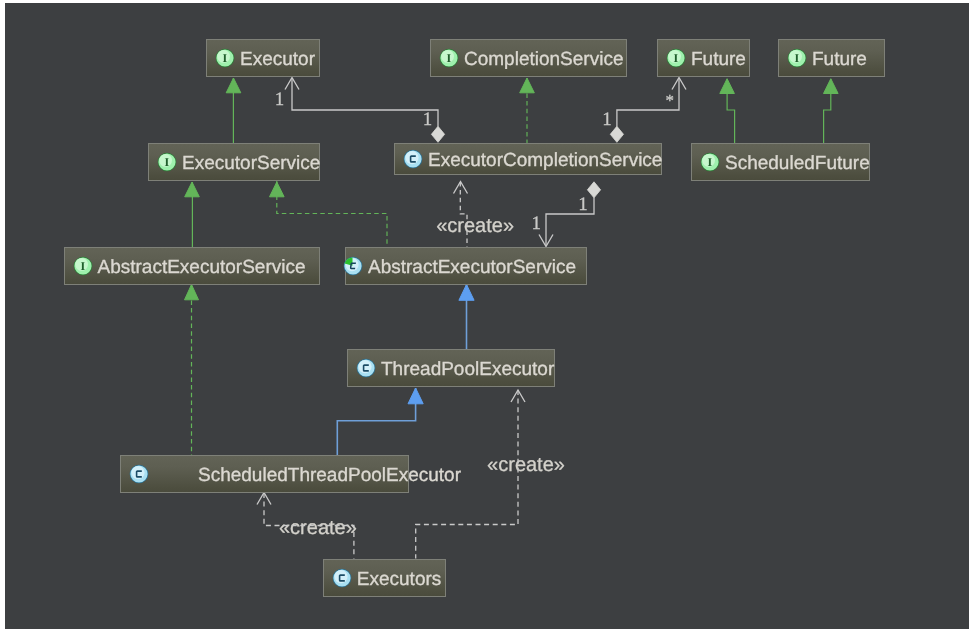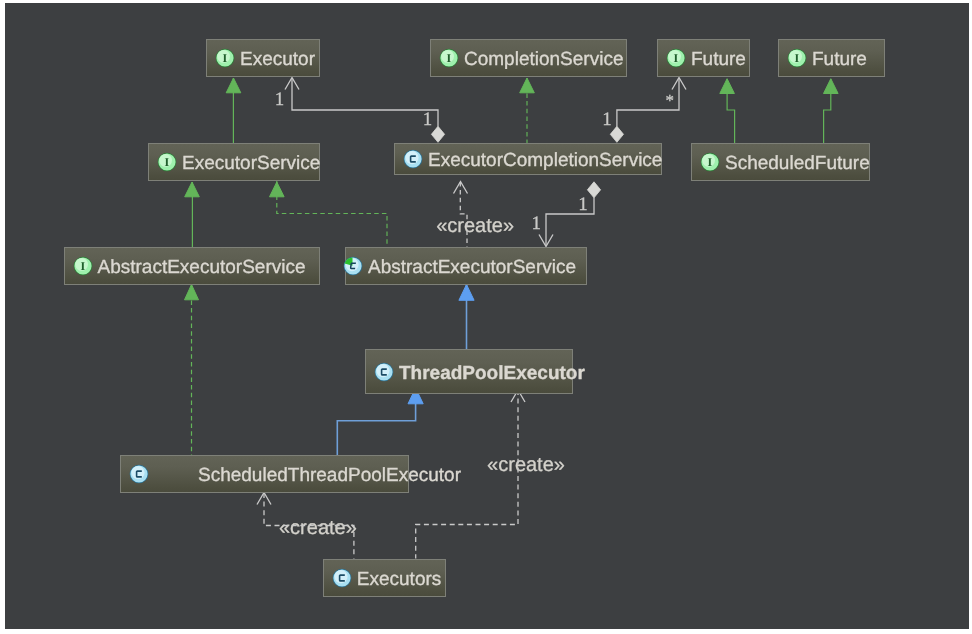--- a/index.html
+++ b/index.html
@@ -147,21 +147,21 @@
       <div class="node" style="left: 345px; top: 246.5px; width: 242px; height: 38px; justify-content: flex-end;">
         <svg class="ico" width="20" height="20" viewBox="0 0 20 20">
           <circle cx="10" cy="10" r="9.3" fill="#2c7090"></circle>
           <circle cx="10" cy="10" r="8.6" fill="#a9e0f2"></circle>
           <circle cx="9" cy="8.6" r="6.6" fill="#d3f0fa"></circle>
           <path d="M9.5 9.8 L9.5 1.4 A8.6 8.6 0 0 0 1.6 7.4 Z" fill="#2cc02f"></path>
           <path d="M12.6 7.3 H8.7 a0.7 0.7 0 0 0 -0.7 0.7 V11.8 a0.7 0.7 0 0 0 0.7 0.7 H12.6" fill="none" stroke="#17455d" stroke-width="1.5" stroke-linecap="butt" transform="skewX(-8) translate(1.3 0)"></path>
         </svg>
         <span class="lbl">AbstractExecutorService</span>
       </div>
-      <div class="node" style="left: 365px; top: 349px; width: 207.5px; height: 45px; font-weight: bold;">
+      <div class="node" style="left: 347px; top: 349px; width: 207.5px; height: 38px;">
         <svg class="ico" width="20" height="20" viewBox="0 0 20 20">
           <circle cx="10" cy="10" r="9.3" fill="#2c7090"></circle>
           <circle cx="10" cy="10" r="8.6" fill="#a9e0f2"></circle>
           <circle cx="9" cy="8.6" r="6.6" fill="#d3f0fa"></circle>
           <path d="M12.8 7.1 H8.3 a0.7 0.7 0 0 0 -0.7 0.7 V12.2 a0.7 0.7 0 0 0 0.7 0.7 H12.8" fill="none" stroke="#1c4c66" stroke-width="1.6" stroke-linecap="butt"></path>
         </svg>
         <span class="lbl">ThreadPoolExecutor</span>
       </div>
       <div class="node" style="left: 120px; top: 454.5px; width: 289px; height: 38px; gap: 44px;">
         <svg class="ico" width="20" height="20" viewBox="0 0 20 20">

